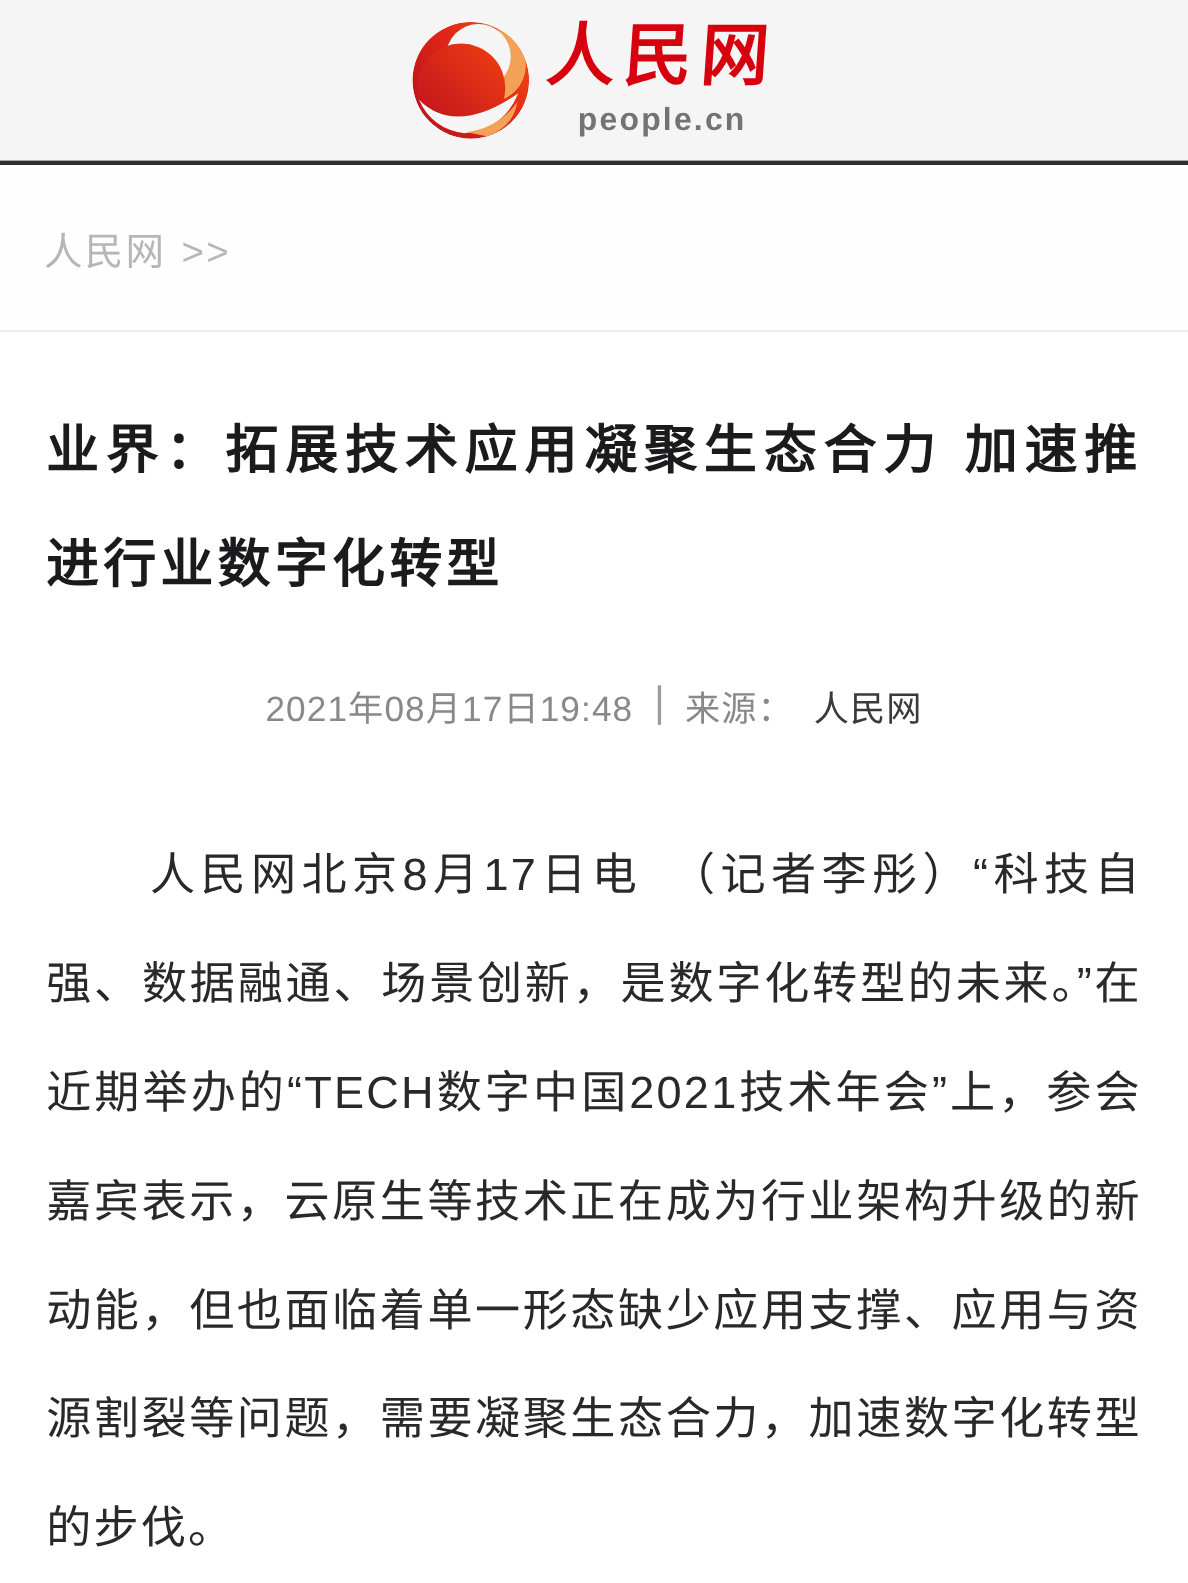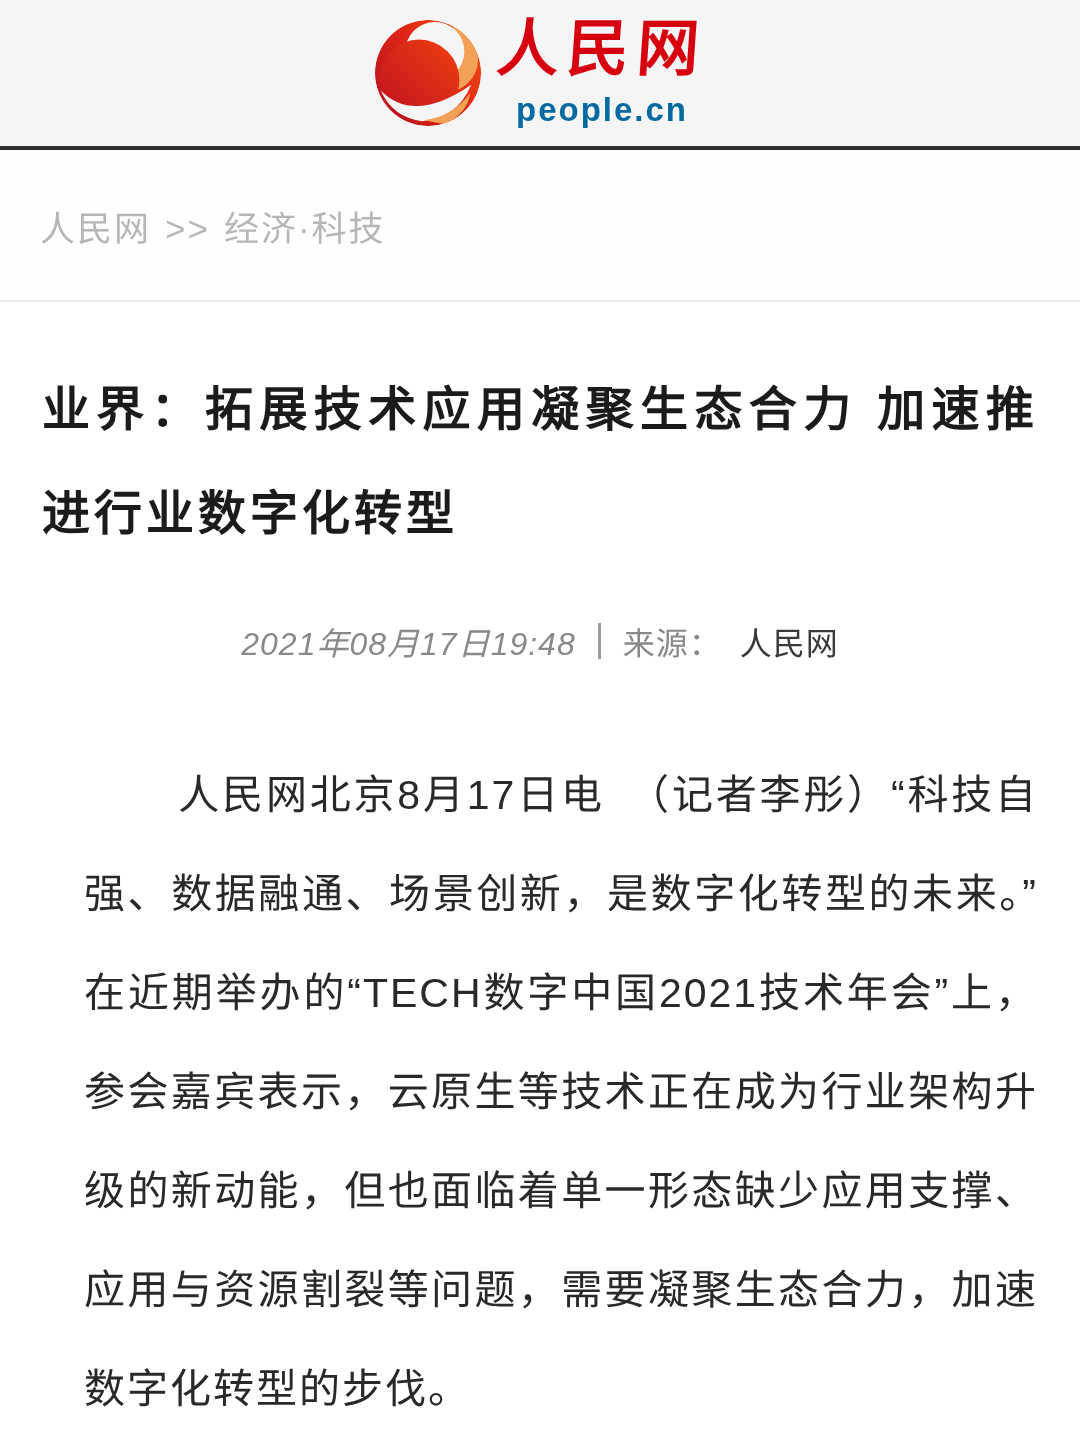--- a/index.html
+++ b/index.html
@@ -34,23 +34,23 @@
   .logo-cn {
     font-size: 62px;
     font-weight: 700;
     color: #d7000f;
     letter-spacing: 8px;
     line-height: 1.05;
     font-family: "Liberation Serif", "DejaVu Serif", serif;
     transform: skewX(-4deg);
   }
   .logo-en {
-    font-size: 33px;
+    font-size: 29px;
     font-weight: 700;
-    color: #0369a1;
+    color: #737373;
     letter-spacing: 2px;
     margin-top: 8px;
   }
   .header-rule {
     height: 4px;
     background: #2f2f31;
     width: 100%;
   }
 
   
@@ -86,40 +86,39 @@
   .article-meta {
     margin-top: 52px;
     text-align: center;
     font-size: 32px;
     color: #89898c;
     letter-spacing: 1px;
     display: flex;
     align-items: center;
     justify-content: center;
   }
-  .meta-date { color: #89898c; font-style: italic; }
+  .meta-date { color: #89898c; }
   .meta-bar {
     display: inline-block;
     width: 3px;
     height: 36px;
     background: #9b9b9e;
     margin: 0 22px;
   }
   .meta-source-label { color: #89898c; text-align: center; }
   .meta-source { color: #3a3a3c; margin-left: 18px; cursor: pointer; }
 
   .article-body {
     margin-top: 82px;
     font-size: 41px;
     color: #29292b;
     line-height: 99px;
     letter-spacing: 2px;
     text-align: justify;
     text-indent: 2.3em;
-    margin-left: 42px;
   }
 </style>
 </head>
 <body>
 
 <div class="page">
 
   <header class="site-header">
     <div class="logo">
       <svg class="logo-mark" viewBox="0 0 112 112" xmlns="http://www.w3.org/2000/svg">
@@ -151,21 +150,20 @@
         <div class="logo-en">people.cn</div>
       </div>
     </div>
   </header>
   <div class="header-rule"></div>
 
   <nav class="breadcrumb-band">
     <div class="breadcrumb">
       <a class="crumb">人民网</a>
       <span class="crumb-sep">&gt;&gt;</span>
-      <a class="crumb">经济·科技</a>
     </div>
   </nav>
 
   <main class="article">
     <h1 class="article-title">业界：拓展技术应用凝聚生态合力 加速推进行业数字化转型</h1>
 
     <div class="article-meta">
       <span class="meta-date">2021年08月17日19:48</span>
       <span class="meta-bar"></span>
       <span class="meta-source-label">来源：</span>

